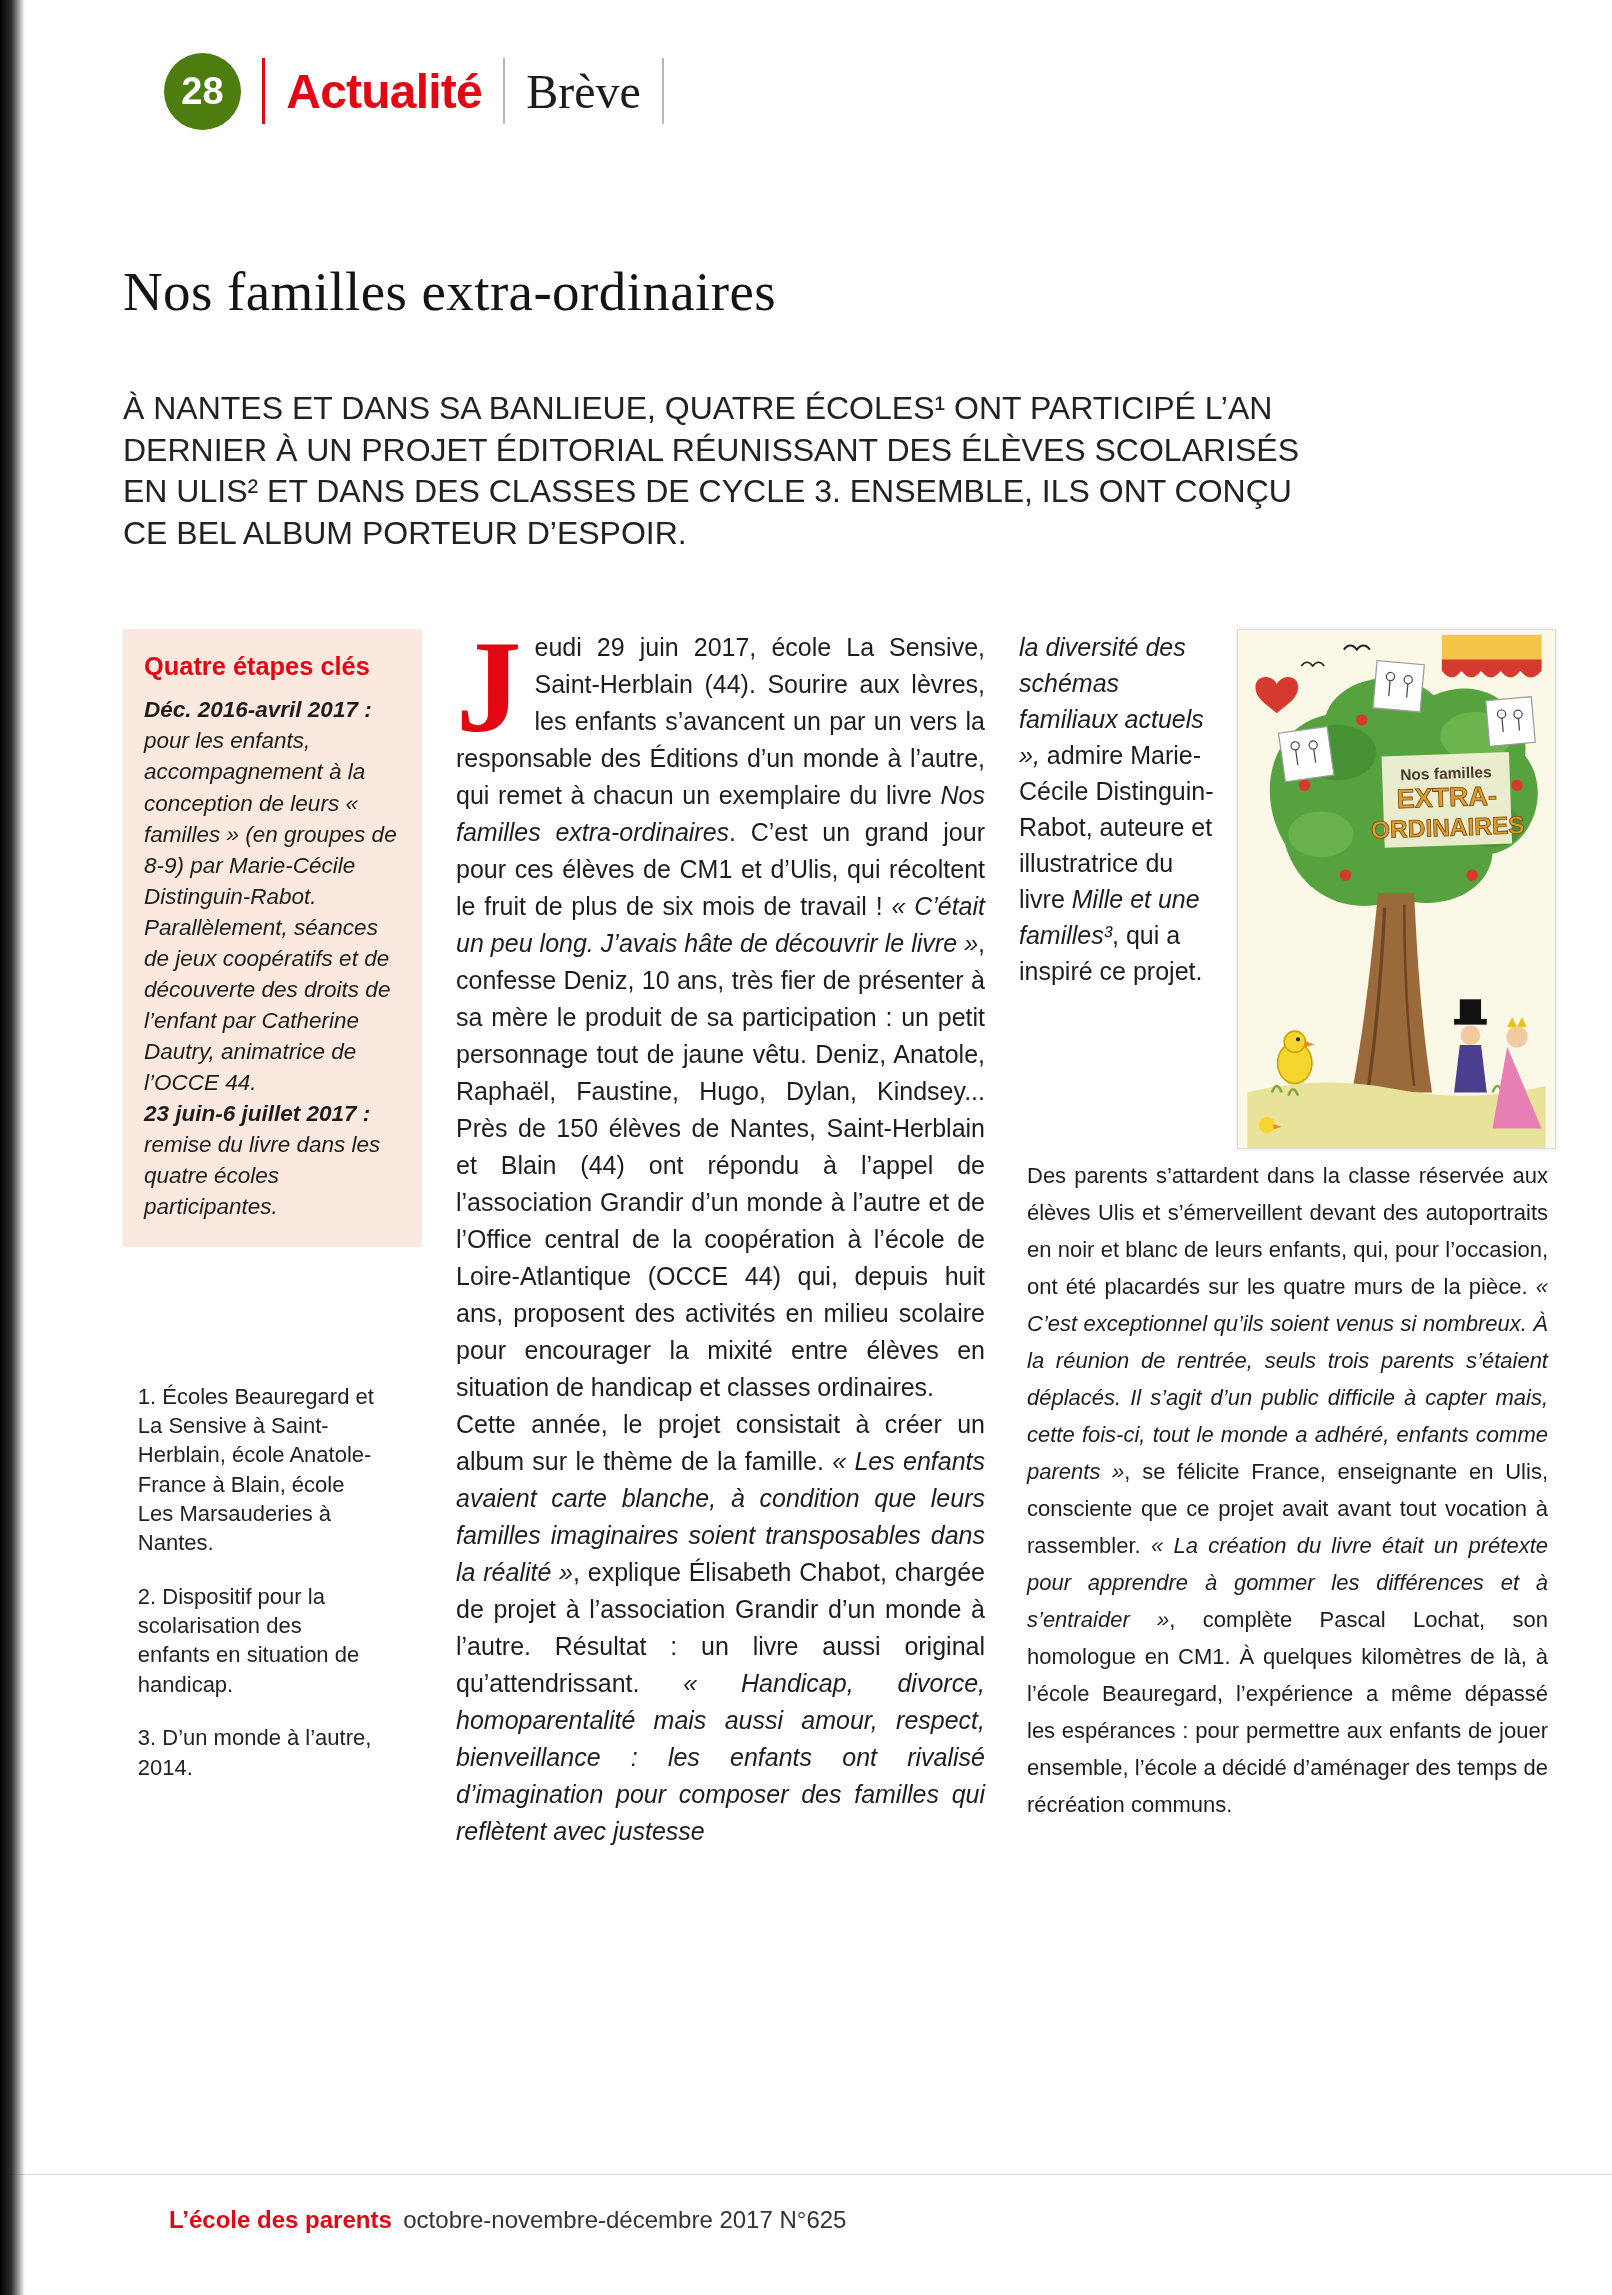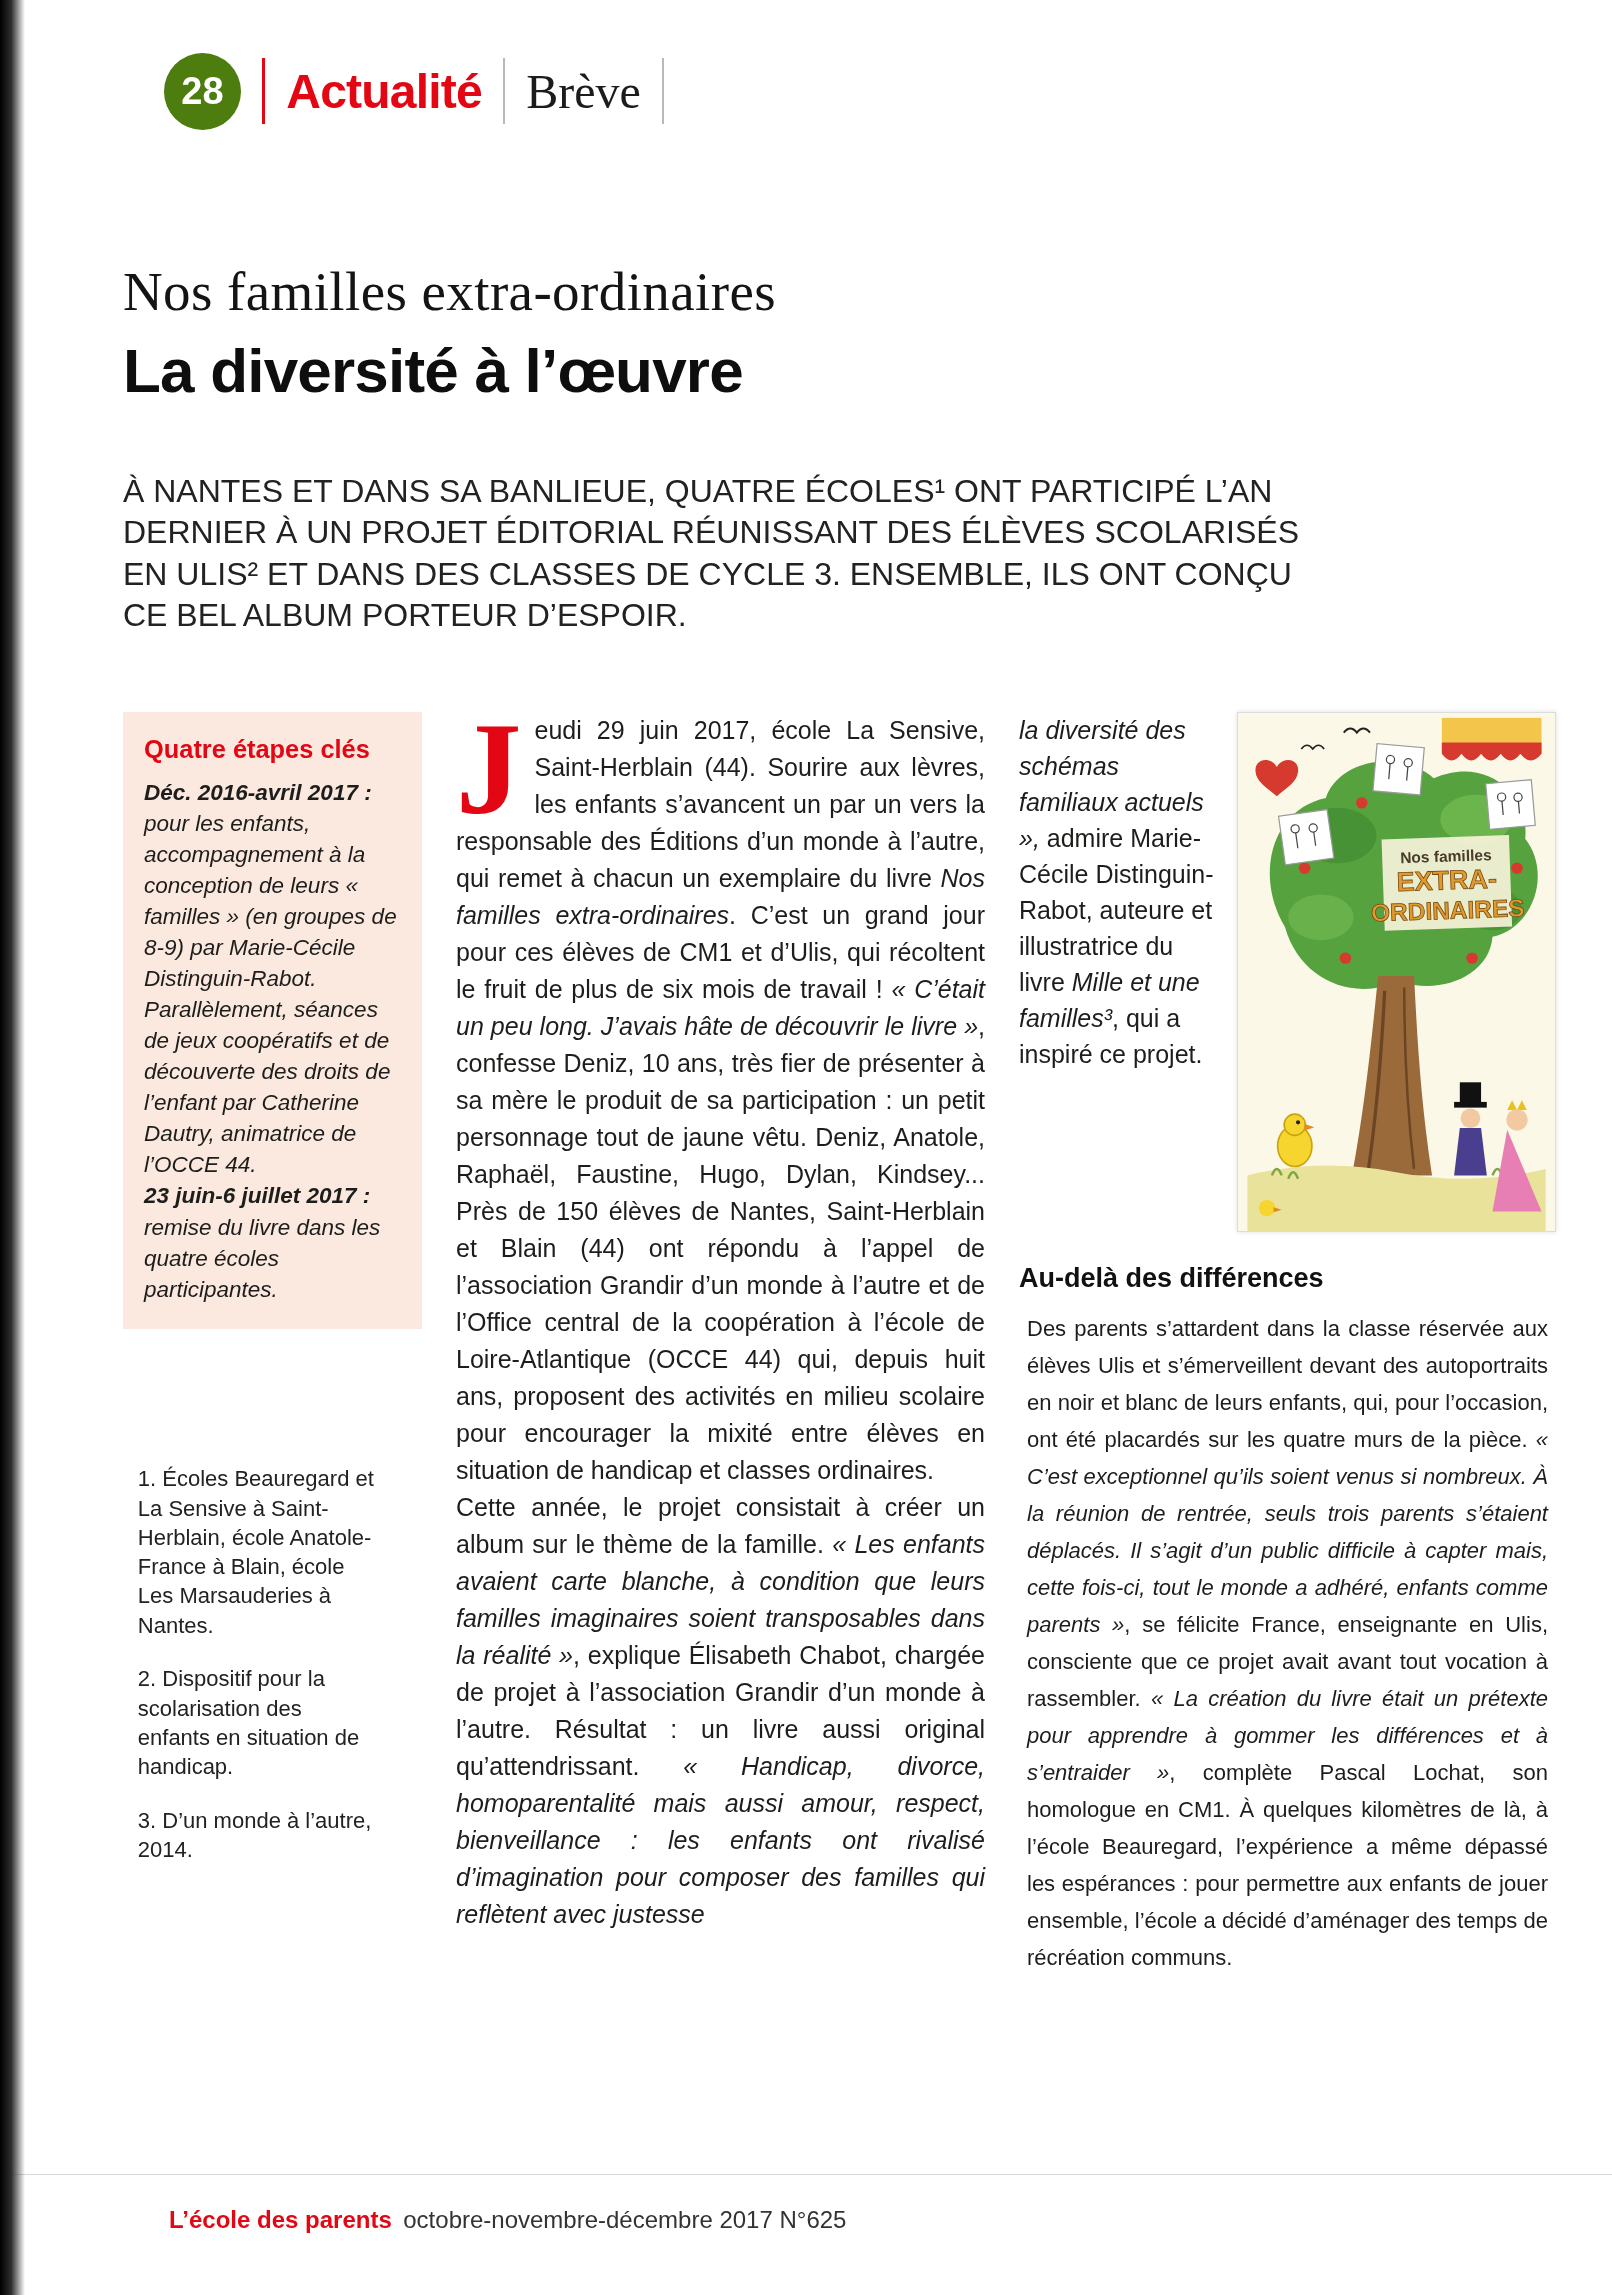--- a/index.html
+++ b/index.html
@@ -132,21 +132,20 @@
     </div>
     <div class="sep sep-red"></div>
     <div class="section-label">Actualité</div>
     <div class="sep"></div>
     <div class="rubric-label">Brève</div>
     <div class="sep"></div>
   </header>
 
   <section class="titles">
     <h2 class="kicker">Nos familles extra-ordinaires</h2>
-    <h1 class="title">La diversité à l’œuvre</h1>
   </section>
   <p class="standfirst">À NANTES ET DANS SA BANLIEUE, QUATRE ÉCOLES¹ ONT PARTICIPÉ L’AN DERNIER À UN PROJET ÉDITORIAL RÉUNISSANT DES ÉLÈVES SCOLARISÉS EN ULIS² ET DANS DES CLASSES DE CYCLE 3. ENSEMBLE, ILS ONT CONÇU CE BEL ALBUM PORTEUR D’ESPOIR.</p>
 
   <div class="content">
 
     <div>
       <aside class="sidebar-box">
         <h3 class="sidebar-title">Quatre étapes clés</h3>
         <p class="sidebar-step"><span class="step-date">Déc. 2016-avril 2017 :</span><span> pour les enfants, accompagnement à la conception de leurs « familles » (en groupes de 8-9) par Marie-Cécile Distinguin-Rabot. Parallèlement, séances de jeux coopératifs et de découverte des droits de l’enfant par Catherine Dautry, animatrice de l’OCCE 44.</span></p>
         <p class="sidebar-step"><span class="step-date">23 juin-6 juillet 2017 :</span><span> remise du livre dans les quatre écoles participantes.</span></p>
@@ -243,21 +242,20 @@
             <polygon points="318,486 324,474 330,486 336,474 342,486" fill="#e8c020"></polygon>
             <circle cx="330" cy="498" r="13" fill="#f2c9a0"></circle>
             <path d="M318 510 L 300 610 L 360 610 Z" fill="#e87fb4"></path>
 
             <circle cx="24" cy="606" r="10" fill="#f6d52e"></circle>
             <polygon points="32,605 42,608 32,611" fill="#e88a1a"></polygon>
           </svg>
         </figure>
       </div>
 
-      <h3 class="subhead">Au-delà des différences</h3>
       <p class="right-body"><span>Des parents s’attardent dans la classe réservée aux élèves Ulis et s’émerveillent devant des autoportraits en noir et blanc de leurs enfants, qui, pour l’occasion, ont été placardés sur les quatre murs de la pièce. </span><span class="it">« C’est exceptionnel qu’ils soient venus si nombreux. À la réunion de rentrée, seuls trois parents s’étaient déplacés. Il s’agit d’un public difficile à capter mais, cette fois-ci, tout le monde a adhéré, enfants comme parents »</span><span>, se félicite France, enseignante en Ulis, consciente que ce projet avait avant tout vocation à rassembler. </span><span class="it">« La création du livre était un prétexte pour apprendre à gommer les différences et à s’entraider »</span><span>, complète Pascal Lochat, son homologue en CM1. À quelques kilomètres de là, à l’école Beauregard, l’expérience a même dépassé les espérances : pour permettre aux enfants de jouer ensemble, l’école a décidé d’aménager des temps de récréation communs.</span></p>
     </div>
   </div>
 
   <div class="footer-rule"></div>
   <footer class="footer">
     <span class="footer-brand">L’école des parents</span>
     <span>octobre-novembre-décembre 2017  N°625</span>
   </footer>
 </div>

